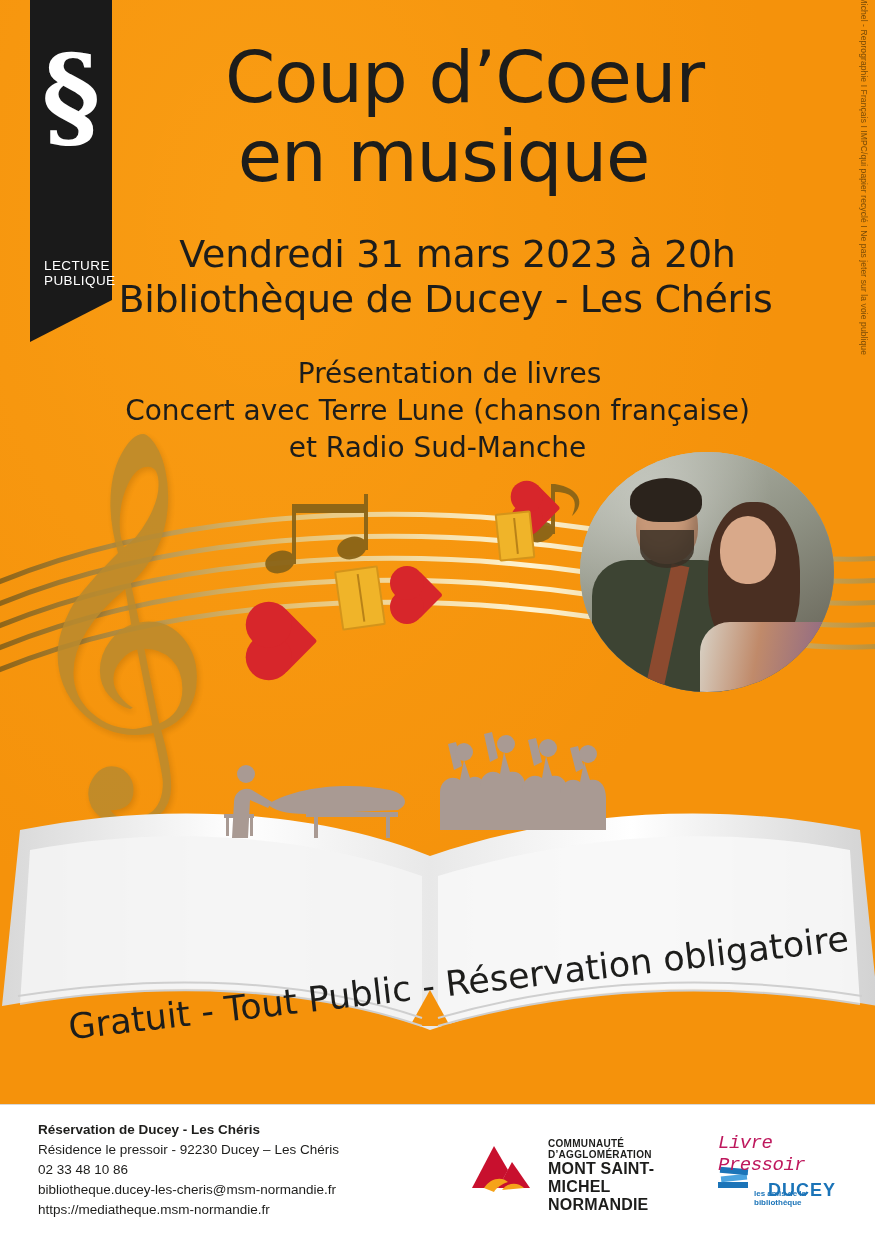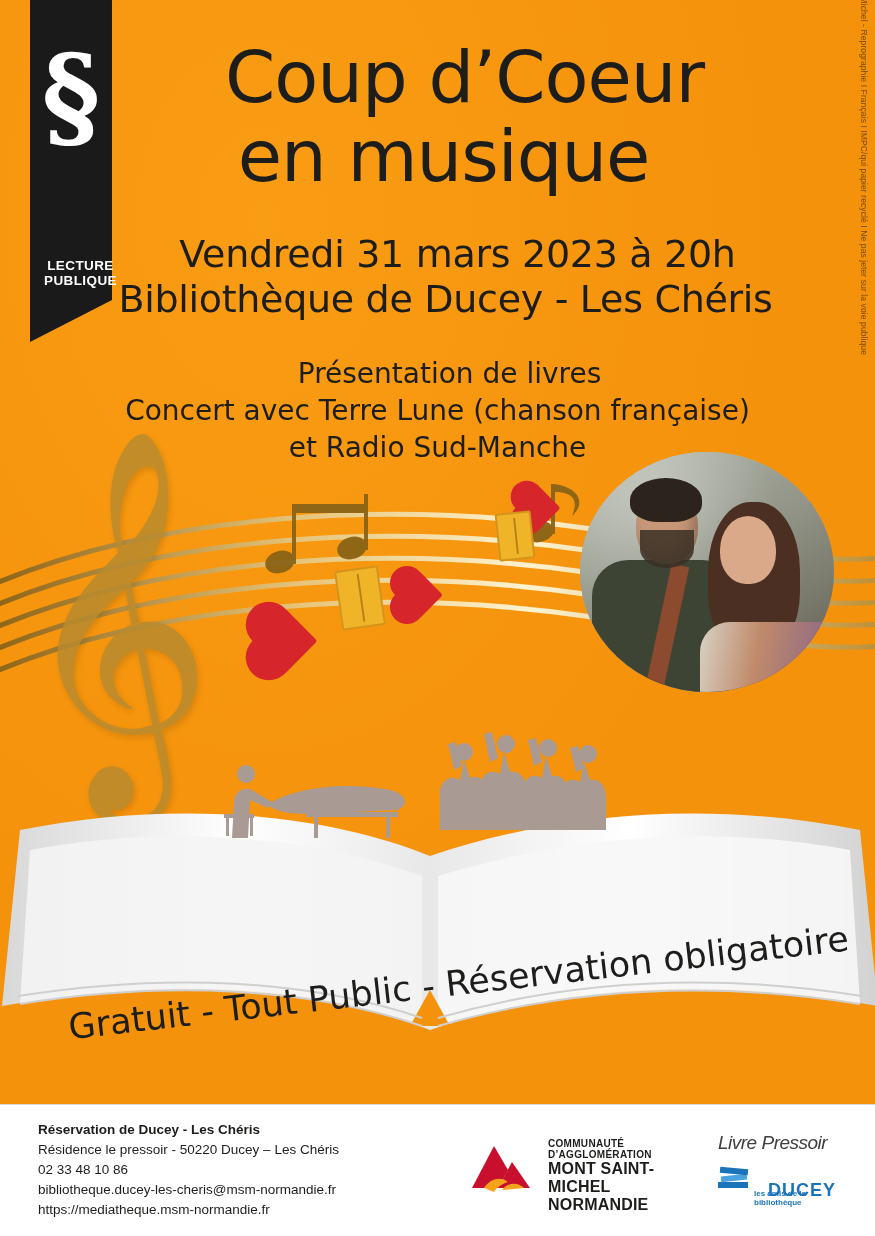--- a/index.html
+++ b/index.html
@@ -66,24 +66,24 @@
     line-height: 1;
     color: #ffffff;
     font-weight: 700;
   }
   .flag-label {
     position: absolute;
     left: 14px;
     top: 258px;
     color: #ffffff;
     font-size: 13.5px;
-    font-weight: 700;
+    font-weight: 400;
     letter-spacing: 0.4px;
     line-height: 1.12;
-    text-align: center;
+    text-align: left;
   }
 
   
   .title-main {
     position: absolute;
     left: 0; top: 42px;
     width: 875px;
     text-align: center;
     font-family: "DejaVu Sans", sans-serif;
     font-size: 72px;
@@ -374,24 +374,24 @@
   .logo-biblio {
     position: absolute;
     left: 712px;
     top: 26px;
     width: 130px;
     height: 76px;
   }
   .lb-script {
     position: absolute;
     left: 6px; top: 2px;
-    font-family: Liberation Sans, sans-serif;
+    font-family: Liberation Mono, monospace;
     font-style: italic;
     font-size: 19px;
-    color: #404040;
+    color: #be185d;
     letter-spacing: -0.5px;
   }
   .lb-sub {
     position: absolute;
     left: 42px; top: 28px;
     font-size: 8px;
     color: #1b74b8;
     line-height: 1.18;
     font-weight: 700;
     margin-top: 31px;
@@ -549,21 +549,21 @@
     <div class="tagline">Gratuit - Tout Public - Réservation obligatoire</div>
 
     <div class="side-credit">Création direction de la communauté communauté d’agglomération Mont Saint-Michel - Reprographie I Français I IMPC/qui papier recyclé I Ne pas jeter sur la voie publique</div>
   </div>
 
   <div class="footer">
     <div class="footer-rule"></div>
 
     <div class="footer-contact">
       <div class="bold">Réservation de Ducey - Les Chéris</div>
-      <div>Résidence le pressoir - 50220 Ducey – Les Chéris</div>
+      <div>Résidence le pressoir - 92230 Ducey – Les Chéris</div>
       <div>02 33 48 10 86</div>
       <div>bibliotheque.ducey-les-cheris@msm-normandie.fr</div>
       <div>https://mediatheque.msm-normandie.fr</div>
     </div>
 
     <div class="logo-msm">
       <svg class="logo-msm-mark" viewBox="0 0 72 56">
         <path d="M4,50 L26,8 L40,32 L30,50 Z" fill="#C8102E"></path>
         <path d="M30,50 L44,24 L62,50 Z" fill="#C8102E"></path>
         <path d="M16,50 C22,40 34,38 40,44 C34,46 28,50 26,54 Z" fill="#F5A31A"></path>

